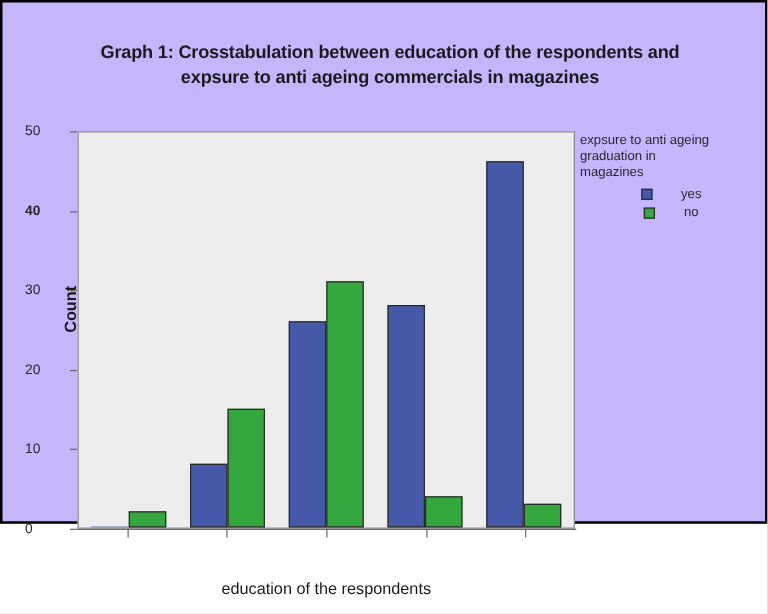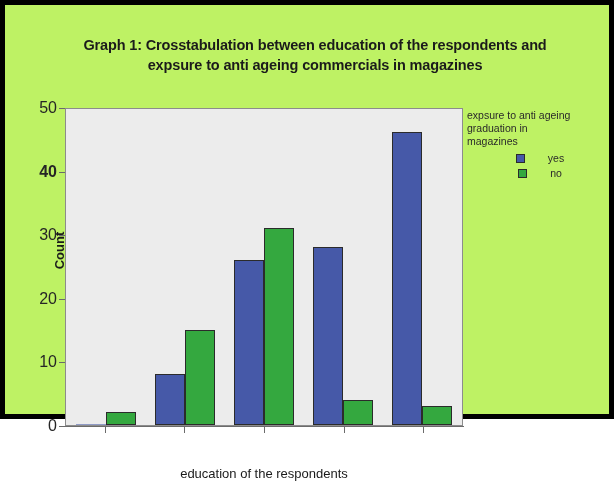--- a/index.html
+++ b/index.html
@@ -2,43 +2,43 @@
 <html><head>
 <meta charset="utf-8">
 <style>
   html, body { margin:0; padding:0; }
   body {
     width:614px; height:491px;
     background:#ffffff;
     font-family:"Liberation Sans", sans-serif;
     overflow:hidden;
   }
-  #page { position:relative; width:614px; height:419px; box-sizing:border-box; border:5px solid #000000; background:#bef264; }
+  #page { position:relative; width:614px; height:419px; box-sizing:border-box; border:2px solid #000000; background:#c4b5fd; }
 
   
   #chart-title {
     position:absolute; left:45px; top:30px; width:530px;
     text-align:center;
     font-size:14.5px; font-weight:bold; color:#1b1b1b;
     line-height:20px; letter-spacing:-0.15px;
   }
 
   
   #y-axis-title {
     position:absolute;
     left:-6px; top:238px;
     width:120px; text-align:center;
     font-size:13px; font-weight:bold; color:#1a1a1a;
     transform:rotate(-90deg);
     transform-origin:center center;
   }
   #y-ticks { position:absolute; left:0; top:0; width:100%; height:100%; }
   .y-tick-label {
-    position:absolute; width:34px; text-align:right;
-    font-size:16px; color:#262626;
+    position:absolute; width:34px; text-align:left;
+    font-size:11px; color:#262626;
     transform:translateY(-50%);
   }
   .y-tick-mark {
     position:absolute; width:6px; height:1px; background:#6a6a6a;
   }
 
   
   #plot {
     position:absolute;
     left:60px; top:103px;

